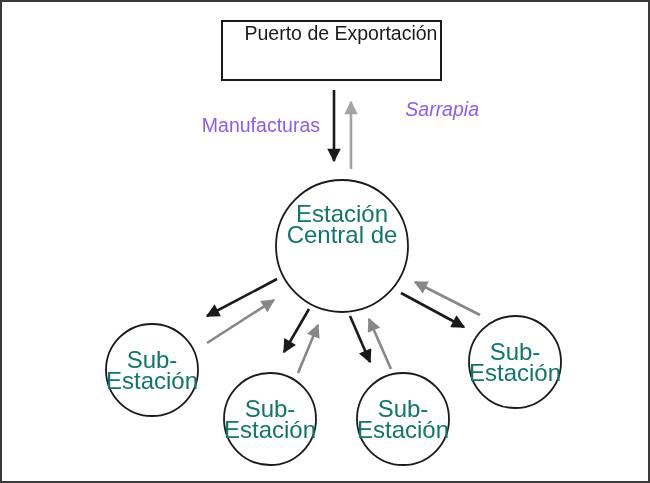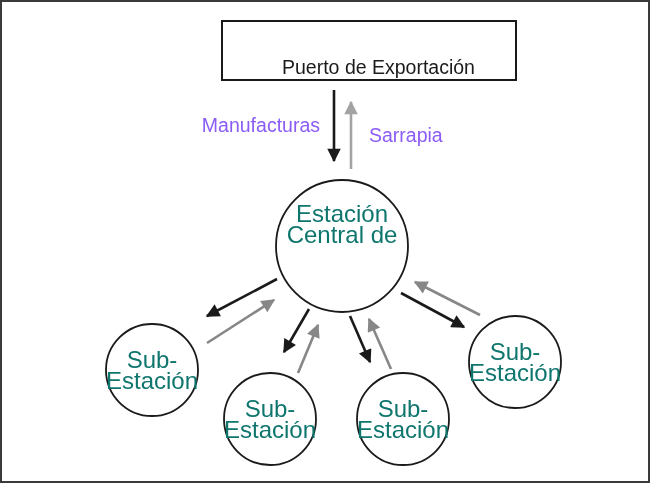--- a/index.html
+++ b/index.html
@@ -24,43 +24,43 @@
   .label {
     position: absolute;
     color: #8b5cf6;
     font-size: 19.5px;
     line-height: 22px;
     white-space: nowrap;
   }
   .export-box {
     position: absolute;
     left: 219px; top: 18px;
-    width: 296px; height: 61px;
+    width: 221px; height: 61px;
     border: 2px solid #1a1a1a;
     background: #ffffff;
     display: flex;
-    align-items: flex-end;
+    align-items: flex-start;
     justify-content: center;
     font-size: 19.5px;
     padding-left: 19px;
   }
   .node-text {
     position: absolute;
     text-align: center;
     font-size: 24px;
     line-height: 21px;
     color: #0f766e;
   }
   .central-text { left: 270px; top: 201px; width: 140px; }
   .sub1-text { left: 100px; top: 347px; width: 100px; }
   .sub2-text { left: 218px; top: 396px; width: 100px; }
   .sub3-text { left: 351px; top: 396px; width: 100px; }
   .sub4-text { left: 463px; top: 339px; width: 100px; }
   .manufacturas { left: 170px; top: 112px; width: 148px; text-align: right; }
-  .sarrapia { left: 367px; top: 122px; width: 110px; text-align: left; }
+  .sarrapia { left: 367px; top: 96px; width: 110px; text-align: right; font-style: italic; }
 </style>
 </head>
 <body>
 
 <div class="frame">
 
   <svg class="shape-layer" width="650" height="483" viewBox="0 0 650 483" xmlns="http://www.w3.org/2000/svg">
     <defs>
       <marker id="head-black" viewBox="0 0 10 10" refX="9" refY="5" markerWidth="6.5" markerHeight="5.2" orient="auto">
         <path d="M0,0 L10,5 L0,10 Z" fill="#1a1a1a"></path>

